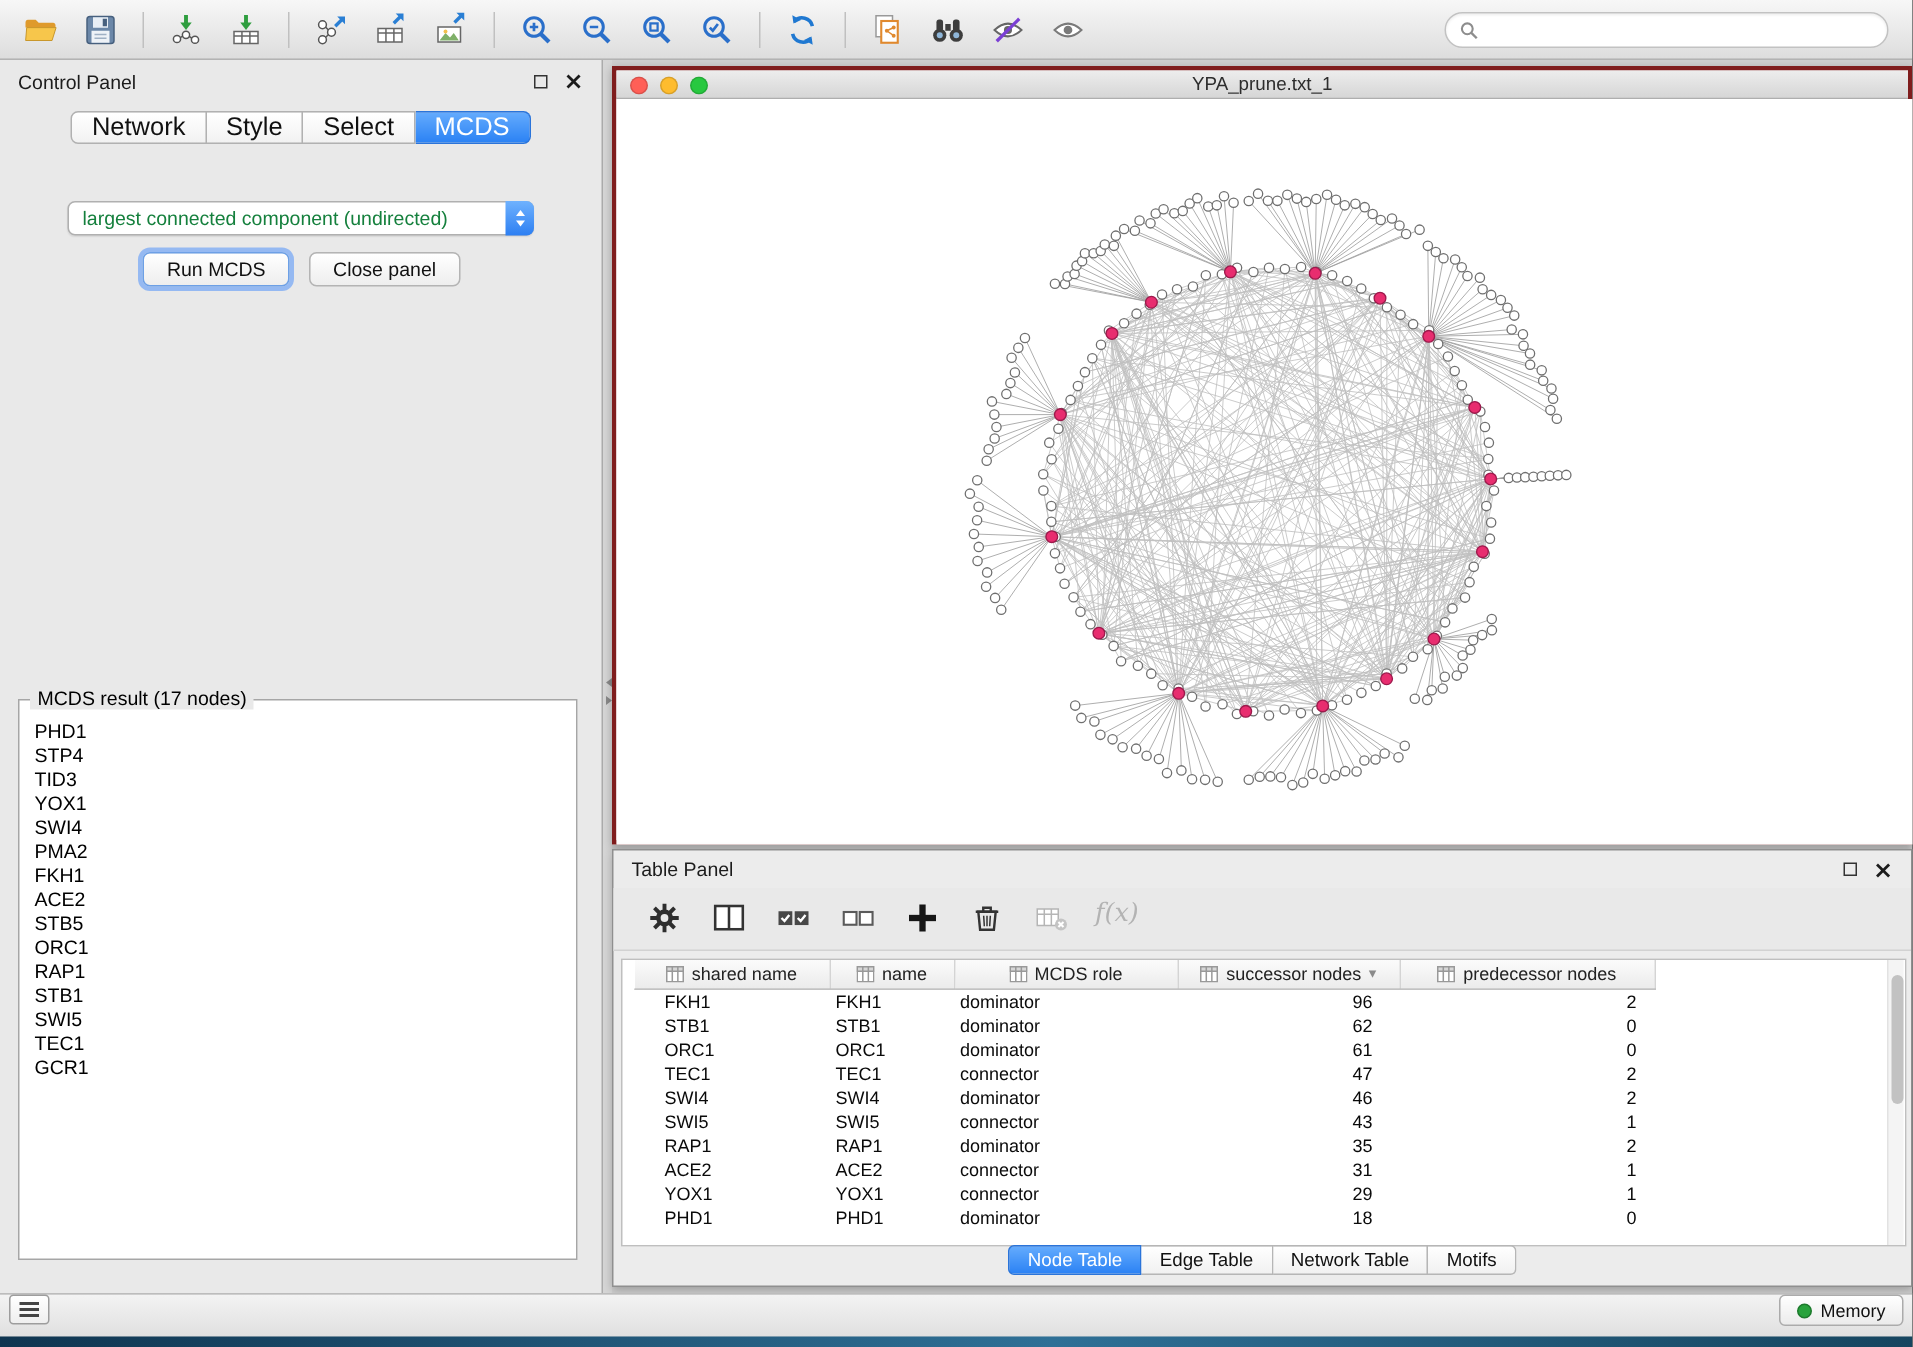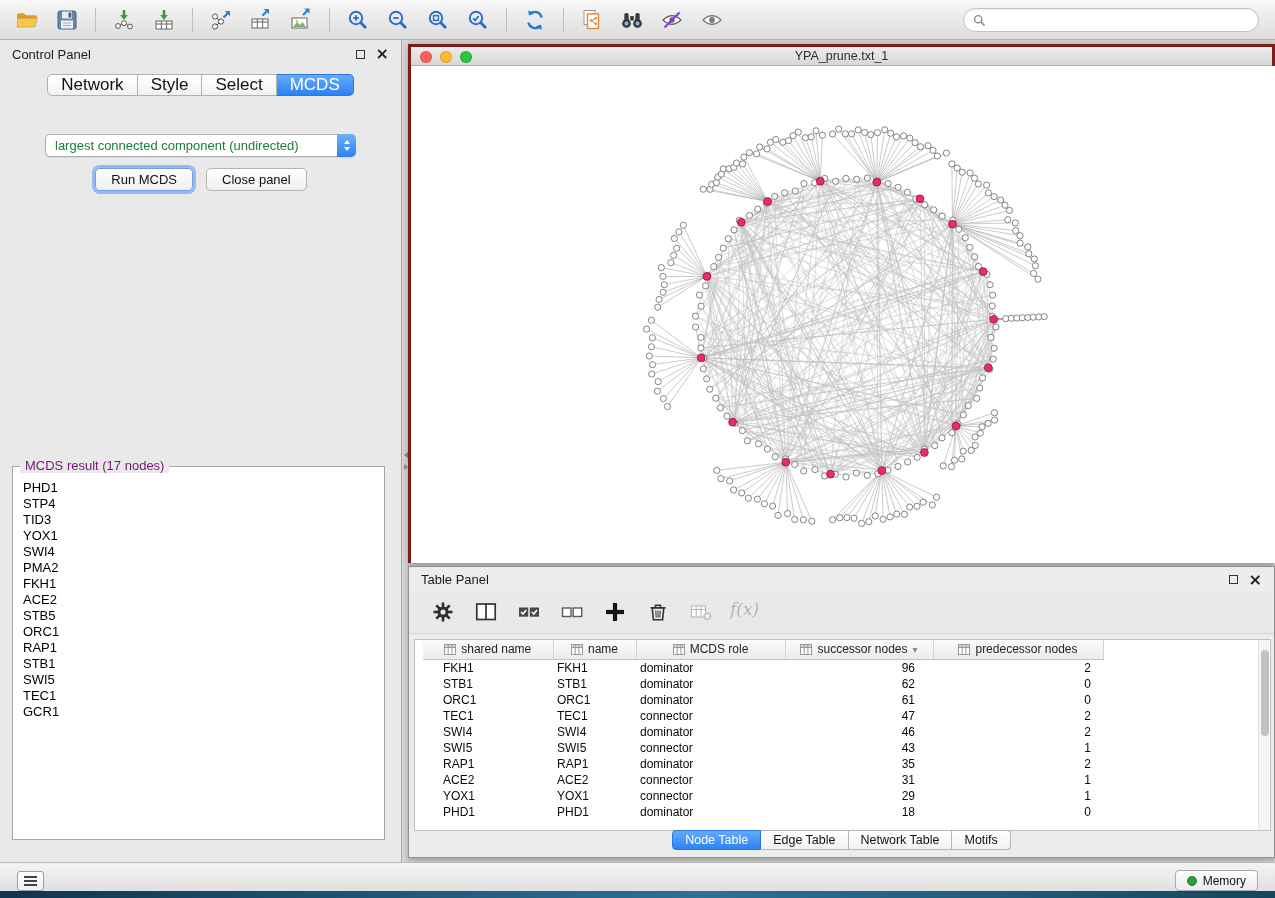--- a/index.html
+++ b/index.html
@@ -37,21 +37,21 @@
     background:linear-gradient(#6fb2fe,#2d7ff2);border-radius:0 5px 5px 0;
     display:flex;flex-direction:column;align-items:center;justify-content:center}
   .combo-stepper i{display:block;width:0;height:0;border:3.5px solid transparent}
   .combo-stepper .up{border-bottom:4.5px solid #fff;margin-bottom:1.5px}
   .combo-stepper .down{border-top:4.5px solid #fff;margin-top:1.5px}
   .btn-row{position:absolute;left:0;top:128px;width:402px;display:flex;justify-content:center;gap:13px}
   .btn{height:23px;padding:0 15px;background:linear-gradient(#ffffff,#eeeeee);border:1px solid #b4b4b4;
     border-radius:5px;font-size:13px;color:#111;font-family:"Liberation Sans",sans-serif}
   .btn.focused{box-shadow:0 0 0 3px rgba(80,145,250,.55);border-color:#6da0e6}
   .groupbox{position:absolute;left:12px;top:426px;width:373px;height:374px;border:1px solid #a6a6a6;background:#fff}
-  .gb-title{position:absolute;top:-9px;left:7px;background:#e9e9e9;padding:0 5px;font-size:13px;color:#701a75}
+  .gb-title{position:absolute;top:-9px;left:7px;background:#e9e9e9;padding:0 5px;font-size:13px;color:#000000}
   .mcds-list{position:absolute;inset:0;padding:13px 0 0 10px;overflow:hidden}
   .mcds-item{font-size:13px;line-height:16px;color:#000}
 
   
   .vsplit{position:absolute;left:402px;top:40px;width:6px;height:822px;background:#d6d6d6}
   .vsplit .arr{position:absolute;left:0;width:0;height:0;border:3px solid transparent}
   .vsplit .a1{top:412px;border-right:4px solid #8a8a8a;margin-left:-1px}
   .vsplit .a2{top:424px;border-left:4px solid #8a8a8a;margin-left:2px}
 
   
@@ -85,21 +85,21 @@
   .vthumb{position:absolute;left:1.5px;top:10px;width:8px;height:86px;background:#c2c2c2;border-radius:4px}
   .tp-tabs{position:absolute;left:0;bottom:7px;width:100%;display:flex;justify-content:center}
   .tp-tab{height:20px;padding:0 12px;display:flex;align-items:center;background:linear-gradient(#ffffff,#f1f1f1);
     border:1px solid #b6b6b6;border-left:none;font-size:12.5px;color:#111}
   .tp-tab:first-child{border-left:1px solid #b6b6b6;border-radius:4px 0 0 4px}
   .tp-tab:last-child{border-radius:0 4px 4px 0}
   .tp-tab.active{background:linear-gradient(#64abfd,#2b82f4);color:#fff;border-color:#2a74da}
 
   
   .statusbar{position:absolute;left:0;top:862px;width:1275px;height:29px;
-    background:linear-gradient(#f3f3f3,#e0e0e0);border-top:1px solid #bcbcbc;display:flex;align-items:flex-end;padding:0 17px}
+    background:linear-gradient(#f3f3f3,#e0e0e0);border-top:1px solid #bcbcbc;display:flex;align-items:flex-start;padding:0 6px}
   .menu-btn{width:27px;height:20px;border:1px solid #9d9d9d;border-radius:3px;background:linear-gradient(#fff,#efefef);
     display:flex;flex-direction:column;align-items:center;justify-content:center;gap:2.5px}
   .menu-btn i{display:block;width:13px;height:1.6px;background:#444}
   .memory-btn{margin-left:auto;height:21px;border:1px solid #ababab;border-radius:4px;
     background:linear-gradient(#ffffff,#ebebeb);display:flex;align-items:center;gap:6px;padding:0 11px;font-size:12px;color:#111}
   .memory-dot{width:10px;height:10px;border-radius:50%;background:#28a23c;border:1px solid #1c7a2c}
   .desktop-strip{position:absolute;left:0;top:891px;width:1275px;height:7px;
     background:linear-gradient(90deg,#0f3click 0%,#0f3550 0%,#2f7096 55%,#16455f 100%)}
 </style>
 </head>

